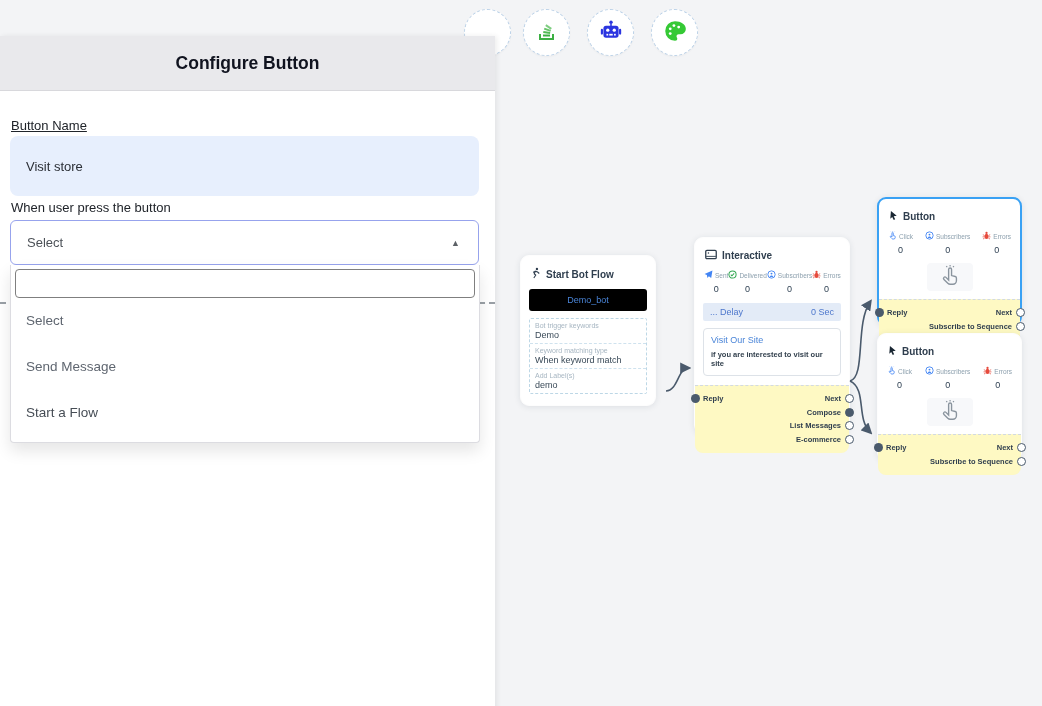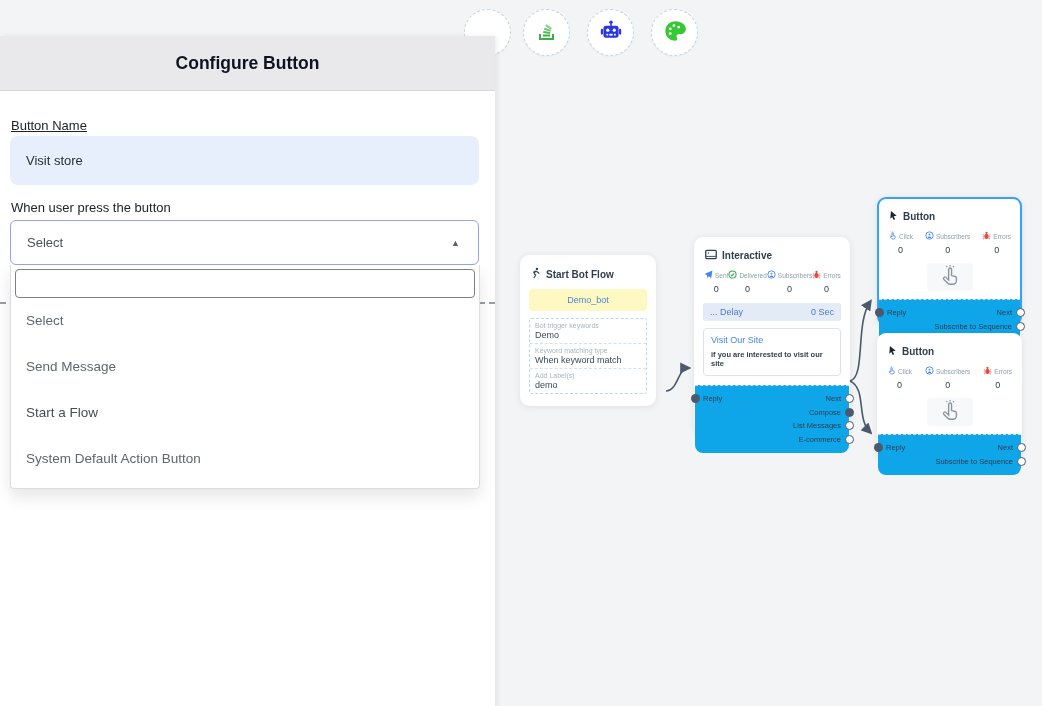--- a/index.html
+++ b/index.html
@@ -15,30 +15,30 @@
 
   
   .node { position:absolute; background:#fff; border-radius:9px;
           box-shadow:0 1px 6px rgba(30,50,70,.10); display:flex; flex-direction:column;
           border:1px solid #fdfdfd; }
   .node.selected { border:2px solid #39a1f4; }
   .node-head { display:flex; align-items:center; gap:5px; padding:11px 10px 6px;
                font-size:10px; font-weight:bold; color:#2f3e4e; }
   .node-head svg { flex:0 0 auto; }
 
-  .demo-btn { margin:2px 8px 7px; background:#fef9c3; color:#4a85d8; font-size:9px;
+  .demo-btn { margin:2px 8px 7px; background:#000000; color:#4a85d8; font-size:9px;
               text-align:center; padding:6px 0; border-radius:3px; }
   .fields { margin:0 8px 8px; border:1px dashed #bdd7e6; border-radius:2px; }
   .field { padding:3px 5px 3px; border-bottom:1px dashed #cfe2ee; }
   .field:last-child { border-bottom:none; }
   .field-label { font-size:7px; color:#a7b6c2; margin-bottom:1px; }
   .field-value { font-size:9px; color:#3a4a58; }
 
-  .node-footer { margin-top:auto; background:#0ea5e9; border-top:1px dashed #d3dae0;
-                 border-radius:0 0 8px 8px; padding:6px 8px 7px; }
+  .node-footer { margin-top:auto; background:#fef9c3; border-top:1px dashed #d3dae0;
+                 border-radius:0 0 8px 8px; padding:6px 8px 7px;font-weight:bold; }
   .node.selected .node-footer { border-radius:0 0 6px 6px; }
   .compose-row { position:relative; text-align:right; font-size:7.5px; color:#2f3e4e; padding:6px 2px; }
 
   .stats { display:flex; justify-content:space-between; padding:2px 9px 4px; }
   .stat { display:flex; flex-direction:column; align-items:center; }
   .stat-top { display:flex; align-items:center; gap:2px; font-size:6.5px; color:#8da0ae; }
   .stat-val { font-size:9px; color:#2c3e50; margin-top:4px; }
 
   .delay-row { margin:5px 8px 4px; display:flex; justify-content:space-between;
                background:#e3ebf7; padding:4px 7px; font-size:9px; color:#4d77cc; border-radius:2px; }
@@ -59,21 +59,21 @@
 
   .edges { position:absolute; inset:0; pointer-events:none; }
 
   
   .panel { position:absolute; left:0; top:0; width:495px; height:706px; background:#fff;
            z-index:10; box-shadow:2px 0 5px rgba(0,0,0,.07);margin-top:36px; }
   .panel-header { height:55px; background:#e9e9ec; border-bottom:1px solid #d8d8dc;
                   display:flex; align-items:center; justify-content:center; }
   .panel-title { font-size:17.5px; font-weight:bold; color:#10131f; }
   .form-label { position:absolute; left:11px; font-size:13px; color:#20242a; }
-  .name-input { position:absolute; left:10px; top:100px; width:469px; height:49px;
+  .name-input { position:absolute; left:10px; top:100px; width:469px; height:60px;
                 background:#e7effd; border:none; border-radius:8px; padding:0 16px;
                 font-size:13px; color:#2b2f36; font-family:inherit; outline:none; }
   .select-box { position:absolute; left:10px; top:184px; width:469px; height:45px;
                 border:1px solid #97a3ed; border-radius:6px; background:#fff;
                 display:flex; align-items:center; justify-content:space-between;
                 padding:0 18px 0 16px; cursor:pointer; }
   .select-value { font-size:13px; color:#4c5157; }
   .caret-up { font-size:9px; color:#5c6166; }
   .dash-guide { position:absolute; left:0; top:266px; width:495px;
                 border-top:2px dashed #9aa0a6; z-index:1; }
@@ -420,15 +420,14 @@
   <div class="select-box">
     <span class="select-value">Select</span>
     <span class="caret-up">▲</span>
   </div>
 
   <div class="popup">
     <input class="search-input" type="text" value="" style="">
     <div class="option">Select</div>
     <div class="option">Send Message</div>
     <div class="option">Start a Flow</div>
-    <div class="option">System Default Action Button</div>
   </div>
 </div>
 
 </body></html>

